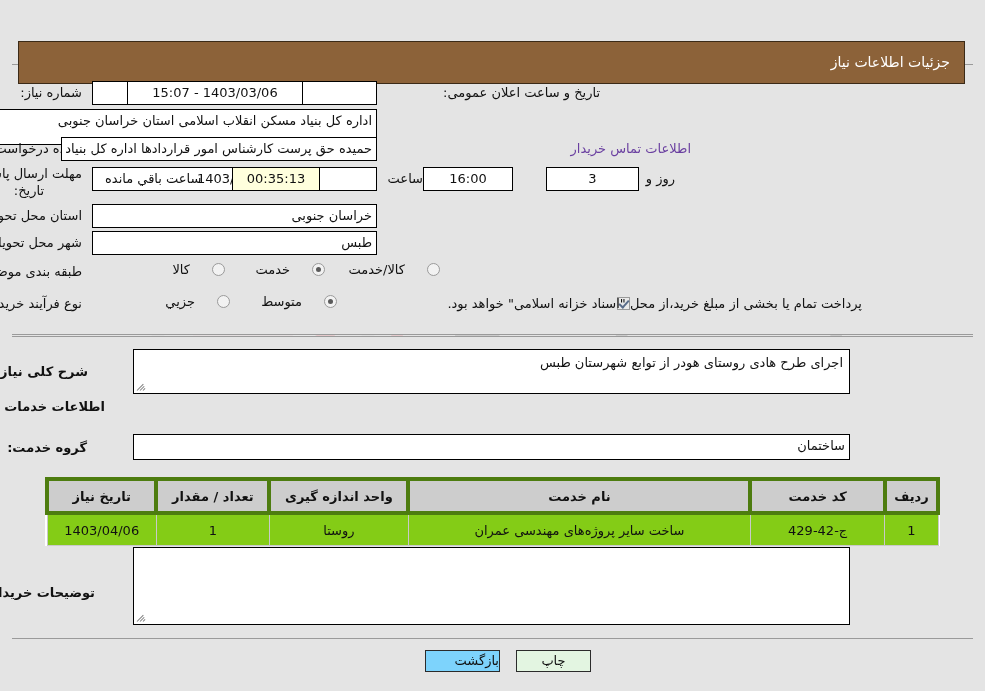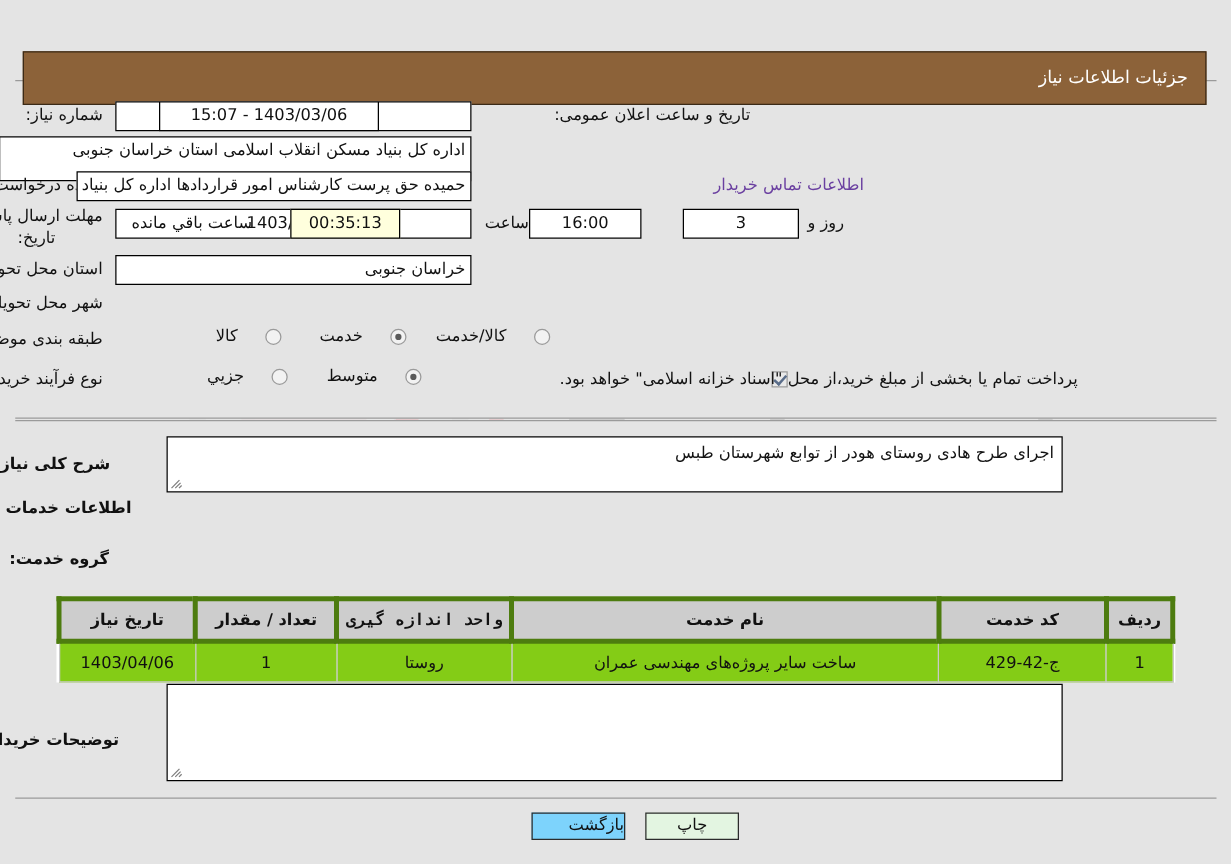--- a/index.html
+++ b/index.html
@@ -291,20 +291,21 @@
   <div class="fld center ltr" style="right:472px; top:167px; width:90px; height:24px;">16:00</div>
   <div class="fld center ltr" style="right:346px; top:167px; width:93px; height:24px;">3</div>
   <div class="lbl" style="right:310px; top:171px;">روز و</div>
   <div class="fld center ltr yellow" style="right:665px; top:167px; width:88px; height:24px; left:200px;">00:35:13</div>
   <div class="lbl" style="left:105px; top:171px;">ساعت باقي مانده</div>
 
   <div class="lbl" style="right:903px; top:208px;">استان محل تحویل:</div>
   <div class="fld right" style="right:608px; top:204px; width:285px; height:24px;">خراسان جنوبی</div>
 
   <div class="lbl" style="right:903px; top:235px;">شهر محل تحویل:</div>
+  <div class="fld right" style="right:608px; top:231px; width:285px; height:24px;">طبس</div>
 
   <div class="lbl" style="right:903px; top:264px;">طبقه بندی موضوعی:</div>
   <div class="radio-wrap" style="right:760px; top:262px;">
     <span class="radio"></span>
     <span>کالا</span>
   </div>
   <div class="radio-wrap" style="right:660px; top:262px;">
     <span class="radio checked"></span>
     <span>خدمت</span>
   </div>
@@ -333,28 +334,29 @@
     <span class="grip">
         <i></i>
         <i></i>
         <i></i>
       </span>
   </div>
 
   <div class="lbl bold" style="right:880px; top:399px;">اطلاعات خدمات مورد نیاز</div>
 
   <div class="lbl bold" style="right:898px; top:440px;">گروه خدمت:</div>
+  <div class="fld right" style="right:135px; top:434px; width:717px; height:26px;">ساختمان</div>
 
   <table id="svc-table">
     <thead>
       <tr>
         <th style="width:42px;">ردیف</th>
         <th style="width:132px;">کد خدمت</th>
         <th style="width:370px;">نام خدمت</th>
-        <th style="width:140px;font-family:Liberation Mono, monospace;">واحد اندازه گیری</th>
+        <th style="width:140px;">واحد اندازه گیری</th>
         <th style="width:110px;">تعداد / مقدار</th>
         <th style="width:101px;">تاریخ نیاز</th>
       </tr>
     </thead>
     <tbody>
       <tr>
         <td>1</td>
         <td class="ltr" style="direction:ltr;">ج-42-429</td>
         <td>ساخت سایر پروژه‌های مهندسی عمران</td>
         <td>روستا</td>

